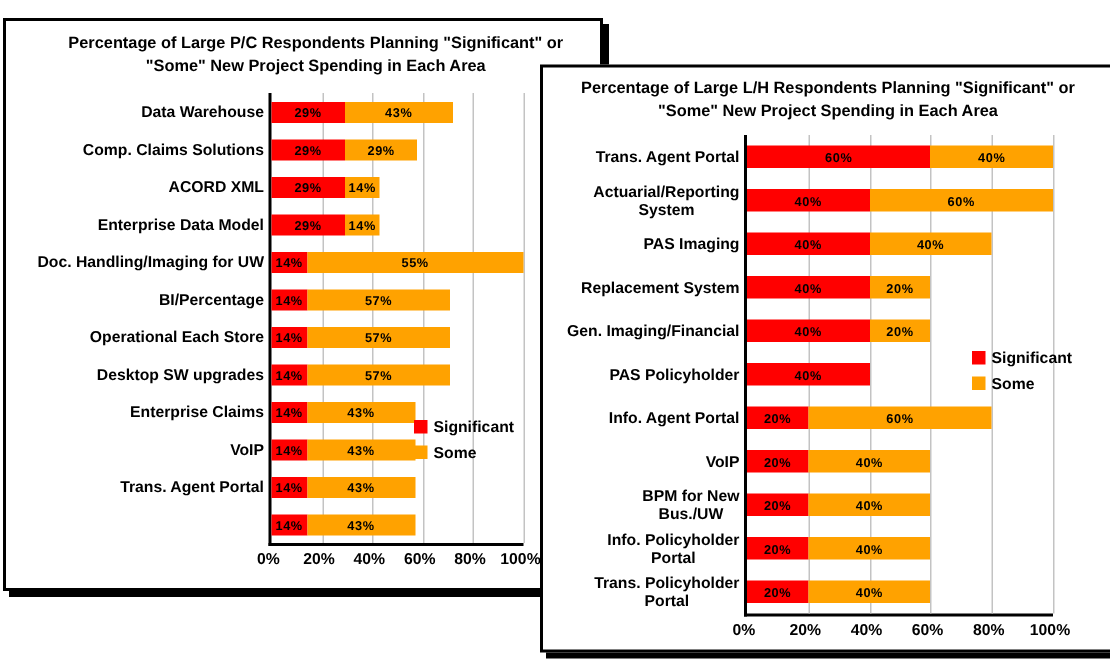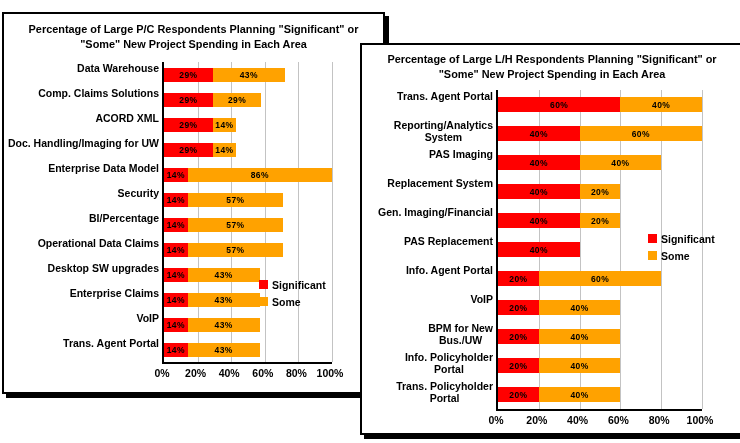--- a/index.html
+++ b/index.html
@@ -4,39 +4,39 @@
 <style>
   html,body{margin:0;padding:0;}
   body{
     width:740px;height:443px;position:relative;overflow:hidden;
     background:#ffffff;font-family:"Liberation Sans",sans-serif;color:#000;
   }
   .window{
     position:absolute;background:#ffffff;border:2px solid #000;
     box-shadow:4px 4px 0 #000;
   }
-  #win-pc{left:2px;top:12px;width:379px;height:378px;z-index:1;}
+  #win-pc{left:2px;top:12px;width:379px;height:378px;z-index:1;padding-left:17px;}
   #win-lh{left:360px;top:43px;width:380px;height:388px;z-index:2;}
 
   .title{
     white-space:pre;text-align:center;font-weight:bold;
     font-size:10.9px;line-height:15px;
   }
   #win-pc .title{margin-top:8px;}
   #win-lh .title{margin-top:7px;}
 
   .chart-body{display:flex;}
   #win-pc .chart-body{margin-top:10px;}
   #win-lh .chart-body{margin-top:8px;}
 
   .cat-col{display:flex;flex-direction:column;}
   #win-pc .cat-col{width:158px;}
   #win-lh .cat-col{width:134px;}
   .cat{
-    display:flex;justify-content:flex-end;
+    display:flex;align-items:center;justify-content:flex-end;
     padding-right:3px;font-weight:bold;font-size:10.5px;line-height:12px;
   }
   .cat span{white-space:pre;text-align:center;}
   #win-pc .cat{height:25px;}
   #win-lh .cat{height:29px;}
 
   .plot{position:relative;border-left:2px solid #000;border-bottom:2px solid #000;}
   #win-pc .plot{width:168px;}
   #win-lh .plot{width:204px;}
   .gridline{position:absolute;top:0;bottom:0;width:1px;background:#c3c3c3;}
@@ -75,33 +75,30 @@
         <div class="cat">
           <span>Data Warehouse</span>
         </div>
         <div class="cat">
           <span>Comp. Claims Solutions</span>
         </div>
         <div class="cat">
           <span>ACORD XML</span>
         </div>
         <div class="cat">
+          <span>Enterprise Data Model</span>
+        </div>
+        <div class="cat">
           <span>Doc. Handling/Imaging for UW</span>
         </div>
         <div class="cat">
-          <span>Enterprise Data Model</span>
-        </div>
-        <div class="cat">
-          <span>Security</span>
-        </div>
-        <div class="cat">
           <span>BI/Percentage</span>
         </div>
         <div class="cat">
-          <span>Operational Data Claims</span>
+          <span>Operational Each Store</span>
         </div>
         <div class="cat">
           <span>Desktop SW upgrades</span>
         </div>
         <div class="cat">
           <span>Enterprise Claims</span>
         </div>
         <div class="cat">
           <span>VoIP</span>
         </div>
@@ -146,21 +143,21 @@
             </div>
             <div class="seg" style="width: 14%; background: rgb(255, 162, 0);">
               <span class="val">14%</span>
             </div>
           </div>
           <div class="trackrow">
             <div class="seg" style="width: 14%; background: rgb(255, 0, 0);">
               <span class="val">14%</span>
             </div>
             <div class="seg" style="width: 86%; background: rgb(255, 162, 0);">
-              <span class="val">86%</span>
+              <span class="val">55%</span>
             </div>
           </div>
           <div class="trackrow">
             <div class="seg" style="width: 14%; background: rgb(255, 0, 0);">
               <span class="val">14%</span>
             </div>
             <div class="seg" style="width: 57%; background: rgb(255, 162, 0);">
               <span class="val">57%</span>
             </div>
           </div>
@@ -237,34 +234,34 @@
 
 <div class="window" id="win-lh">
   <div class="title">Percentage of Large L/H Respondents Planning "Significant" or
 "Some" New Project Spending in Each Area</div>
   <div class="chart-body">
     <div class="cat-col">
         <div class="cat">
           <span>Trans. Agent Portal</span>
         </div>
         <div class="cat">
-          <span>Reporting/Analytics
+          <span>Actuarial/Reporting
 System</span>
         </div>
         <div class="cat">
           <span>PAS Imaging</span>
         </div>
         <div class="cat">
           <span>Replacement System</span>
         </div>
         <div class="cat">
           <span>Gen. Imaging/Financial</span>
         </div>
         <div class="cat">
-          <span>PAS Replacement</span>
+          <span>PAS Policyholder</span>
         </div>
         <div class="cat">
           <span>Info. Agent Portal</span>
         </div>
         <div class="cat">
           <span>VoIP</span>
         </div>
         <div class="cat">
           <span>BPM for New
 Bus./UW</span>

